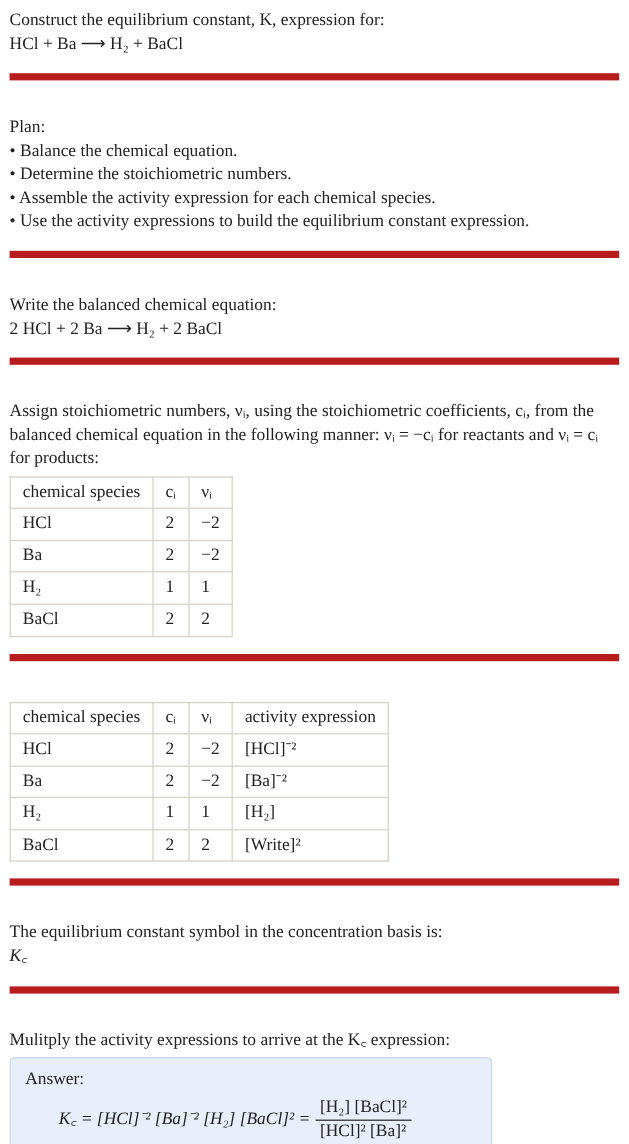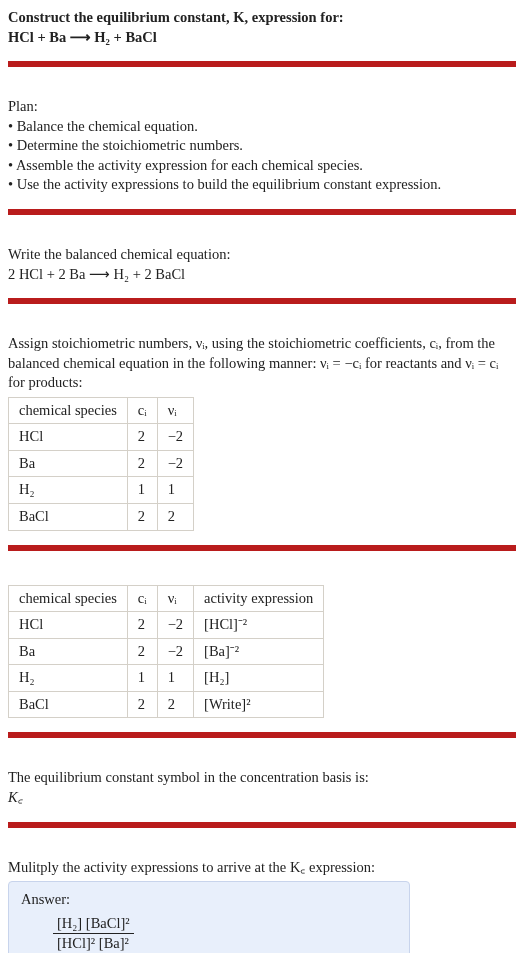--- a/index.html
+++ b/index.html
@@ -14,21 +14,20 @@
 }
 .section {
   border-top: 6px solid #b91c1c;
   margin-top: 14px;
   padding-top: 30px;
 }
 .section.first {
   border-top: none;
   margin-top: 0;
   padding-top: 0;
-  font-weight: bold;
 }
 .answer-box {
   background: #e8effb;
   border: 1px solid #c8d4ec;
   border-radius: 4px;
   padding: 8px 12px 10px 12px;
   margin-top: 4px;
   width: 402px;
   box-sizing: border-box;
 }
@@ -156,20 +155,21 @@
   <div>The equilibrium constant symbol in the concentration basis is:</div>
   <div class="K-line"><span>K꜀</span></div>
 </div>
 
 <div class="section">
   <div>Mulitply the activity expressions to arrive at the K꜀ expression:</div>
   <div class="answer-box">
     <div>Answer:</div>
     <div style="padding-left:28px; padding-top:4px;">
       <span class="eq-row">
+        <span class="K-line">K꜀ = [HCl]⁻² [Ba]⁻² [H₂] [BaCl]² = </span>
         <span class="frac">
           <span class="num">[H₂] [BaCl]²</span>
           <span class="den">[HCl]² [Ba]²</span>
         </span>
       </span>
     </div>
   </div>
 </div>
 
 </body></html>

